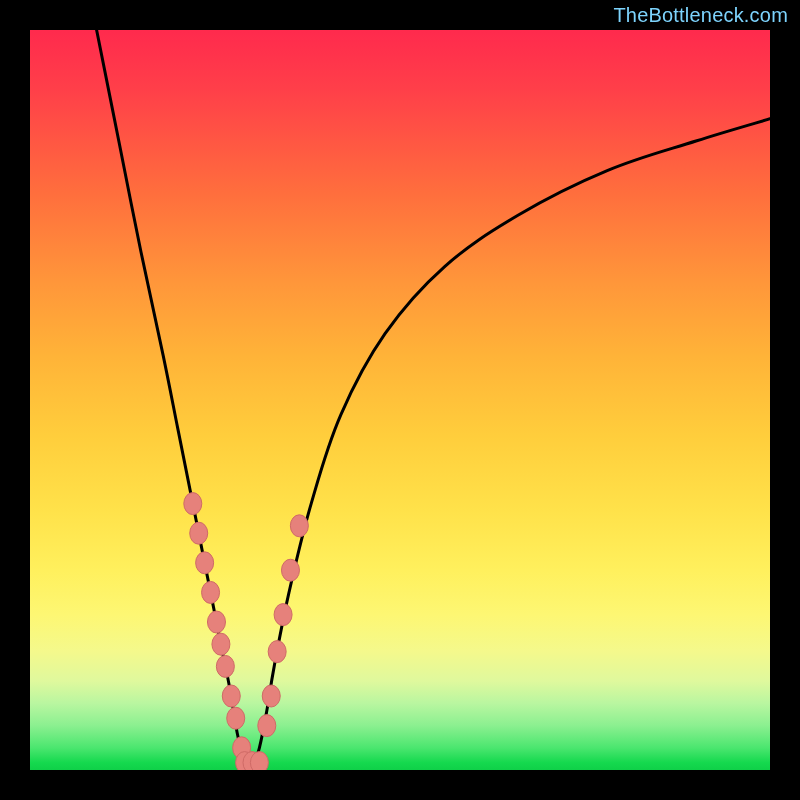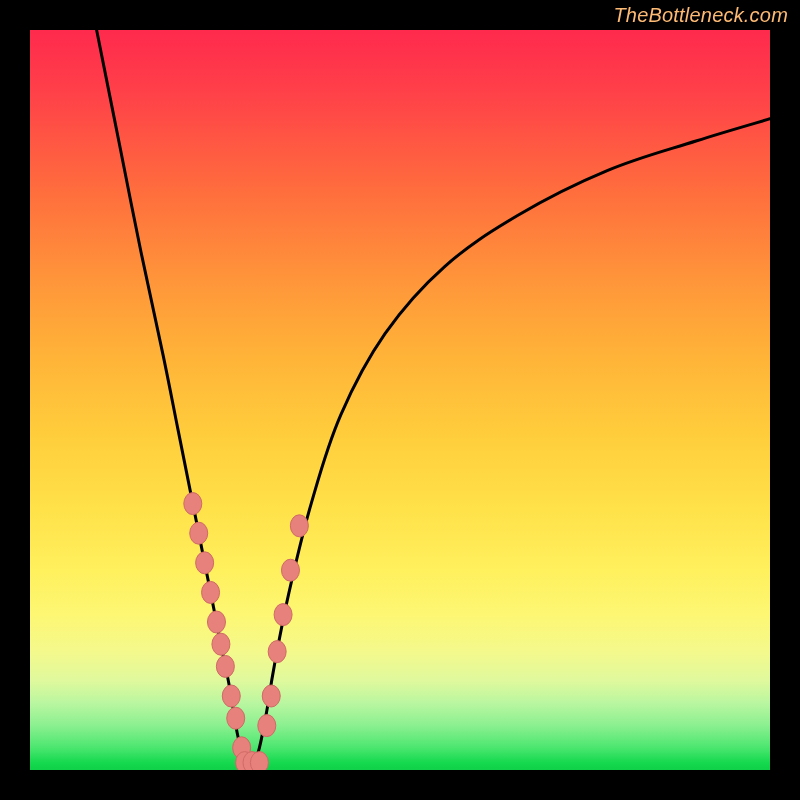--- a/index.html
+++ b/index.html
@@ -41,25 +41,24 @@
       #8bf090 94%,
       #4be66f 97%,
       #15d94e 99%,
       #0fd048 100%
     );
   }
   .watermark {
     position: absolute;
     top: 4px;
     right: 12px;
-    color: #fdba74;
+    color: #7dd3fc;
     font-size: 20px;
     letter-spacing: 0.2px;
     font-weight: 400;
-    font-style: italic;
   }
   svg.curves {
     position: absolute;
     left: 0;
     top: 0;
     width: 740px;
     height: 740px;
   }
 </style>
 </head>

